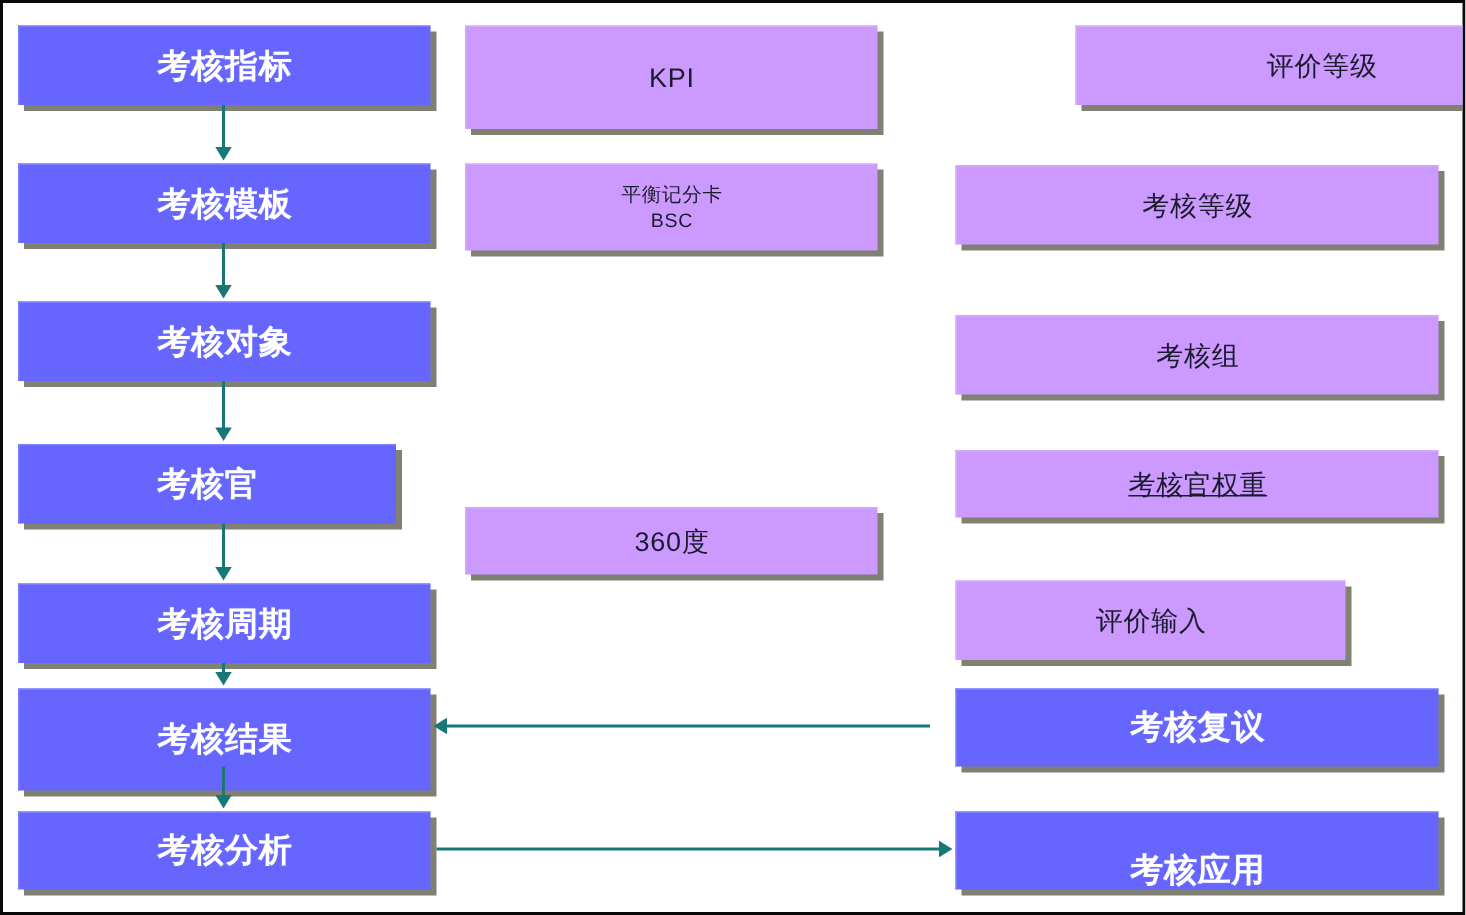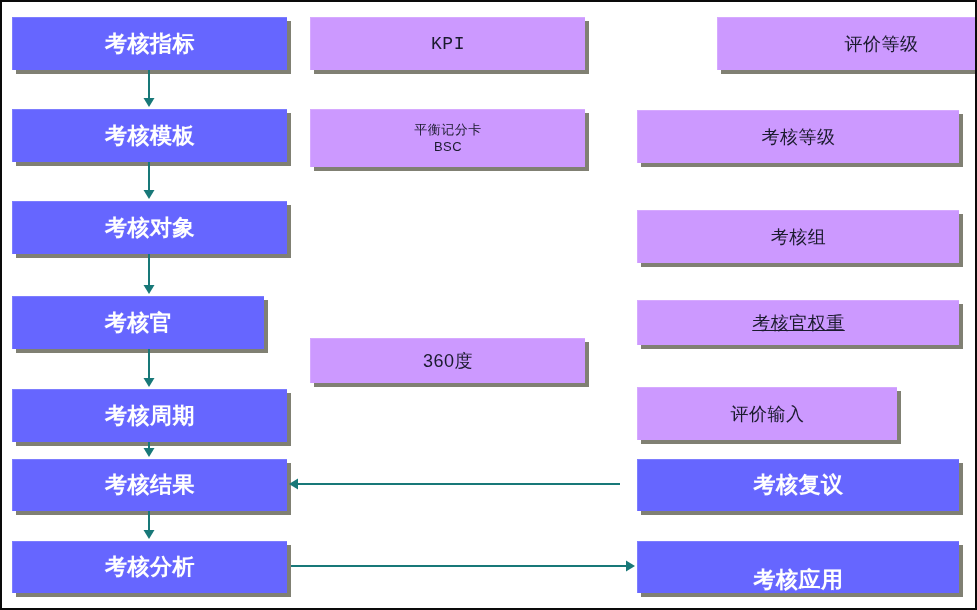--- a/index.html
+++ b/index.html
@@ -67,23 +67,23 @@
 </head>
 <body>
 
 <div id="canvas">
   <div id="nodes-layer">
       <div class="node blue" style="left: 10px; top: 15px; width: 275px; height: 53px;"><span>考核指标</span></div>
       <div class="node blue" style="left: 10px; top: 107px; width: 275px; height: 53px;"><span>考核模板</span></div>
       <div class="node blue" style="left: 10px; top: 199px; width: 275px; height: 53px;"><span>考核对象</span></div>
       <div class="node blue" style="left: 10px; top: 294px; width: 252px; height: 53px;"><span>考核官</span></div>
       <div class="node blue" style="left: 10px; top: 387px; width: 275px; height: 53px;"><span>考核周期</span></div>
-      <div class="node blue" style="left: 10px; top: 457px; width: 275px; height: 52px;"><span>考核结果</span></div>
+      <div class="node blue" style="left: 10px; top: 457px; width: 275px; height: 68px;"><span>考核结果</span></div>
       <div class="node blue" style="left: 10px; top: 539px; width: 275px; height: 52px;"><span>考核分析</span></div>
-      <div class="node purple" style="left: 308px; top: 15px; width: 275px; height: 53px; font-family: Liberation Mono, monospace;"><span>KPI</span></div>
+      <div class="node purple" style="left: 308px; top: 15px; width: 275px; height: 69px;"><span>KPI</span></div>
       <div class="node purple two-line" style="left: 308px; top: 107px; width: 275px; height: 58px;"><span>平衡记分卡
 BSC</span></div>
       <div class="node purple" style="left: 308px; top: 298px; width: 275px; height: 45px; margin-top: 38px;"><span>360度</span></div>
       <div class="node purple" style="left: 715px; top: 15px; width: 328px; height: 53px;"><span>评价等级</span></div>
       <div class="node purple" style="left: 635px; top: 108px; width: 322px; height: 53px;"><span>考核等级</span></div>
       <div class="node purple" style="left: 635px; top: 208px; width: 322px; height: 53px;"><span>考核组</span></div>
       <div class="node purple" style="left: 635px; top: 298px; width: 322px; height: 45px; text-decoration: underline;"><span>考核官权重</span></div>
       <div class="node purple" style="left: 635px; top: 385px; width: 260px; height: 53px;"><span>评价输入</span></div>
       <div class="node blue" style="left: 635px; top: 457px; width: 322px; height: 52px;"><span>考核复议</span></div>
       <div class="node blue" style="left: 635px; top: 539px; width: 322px; height: 52px; align-items: flex-end;"><span>考核应用</span></div>

